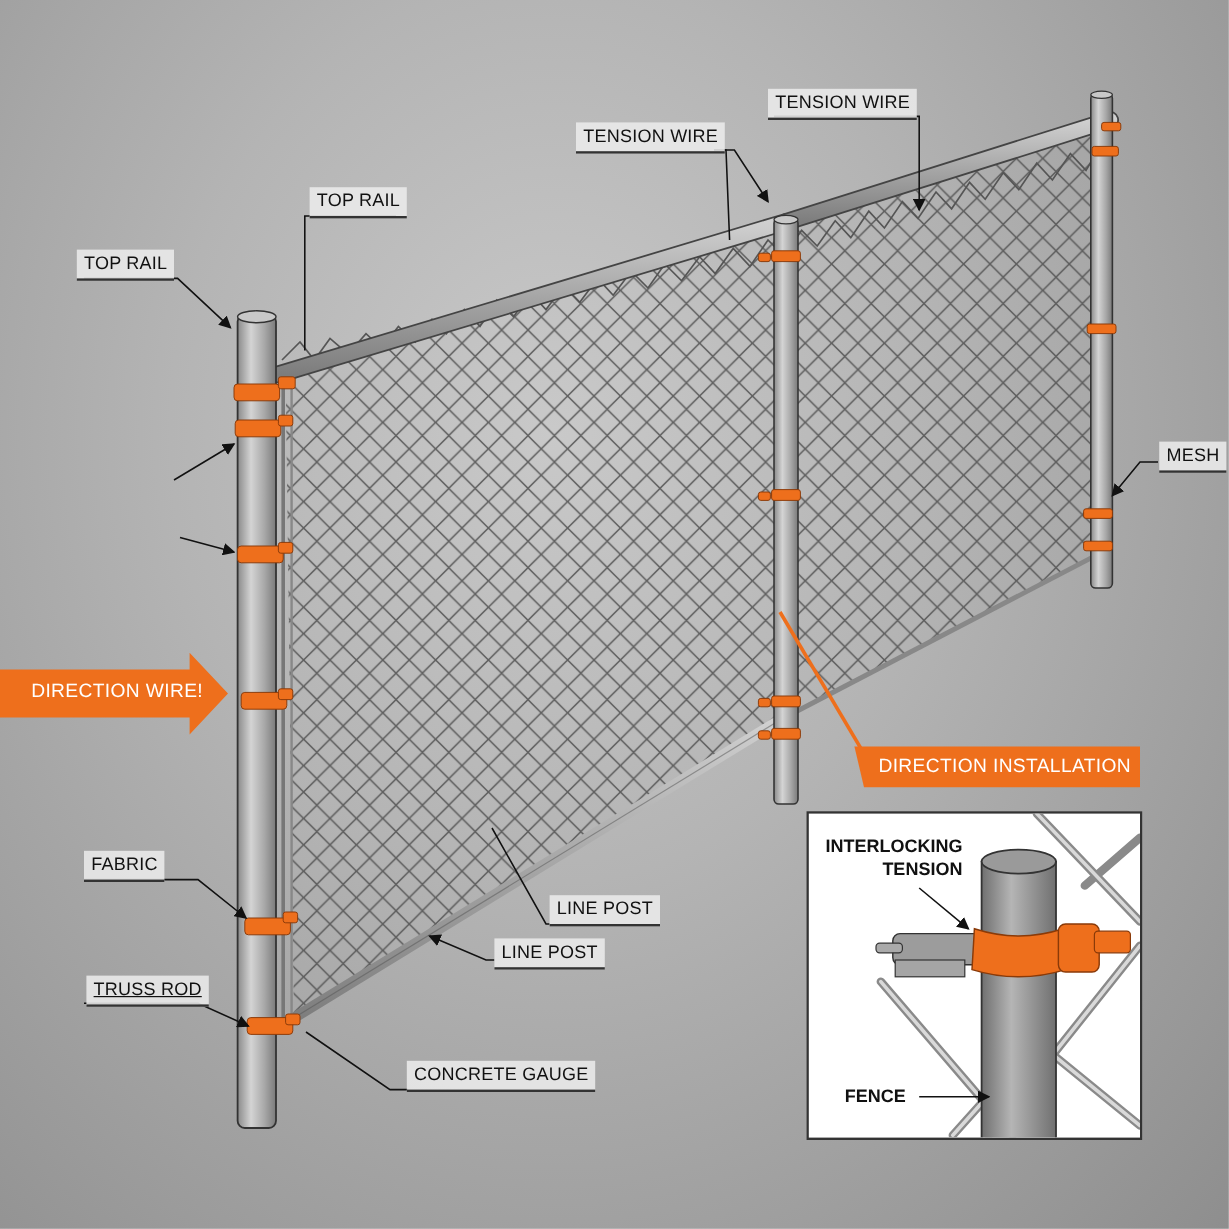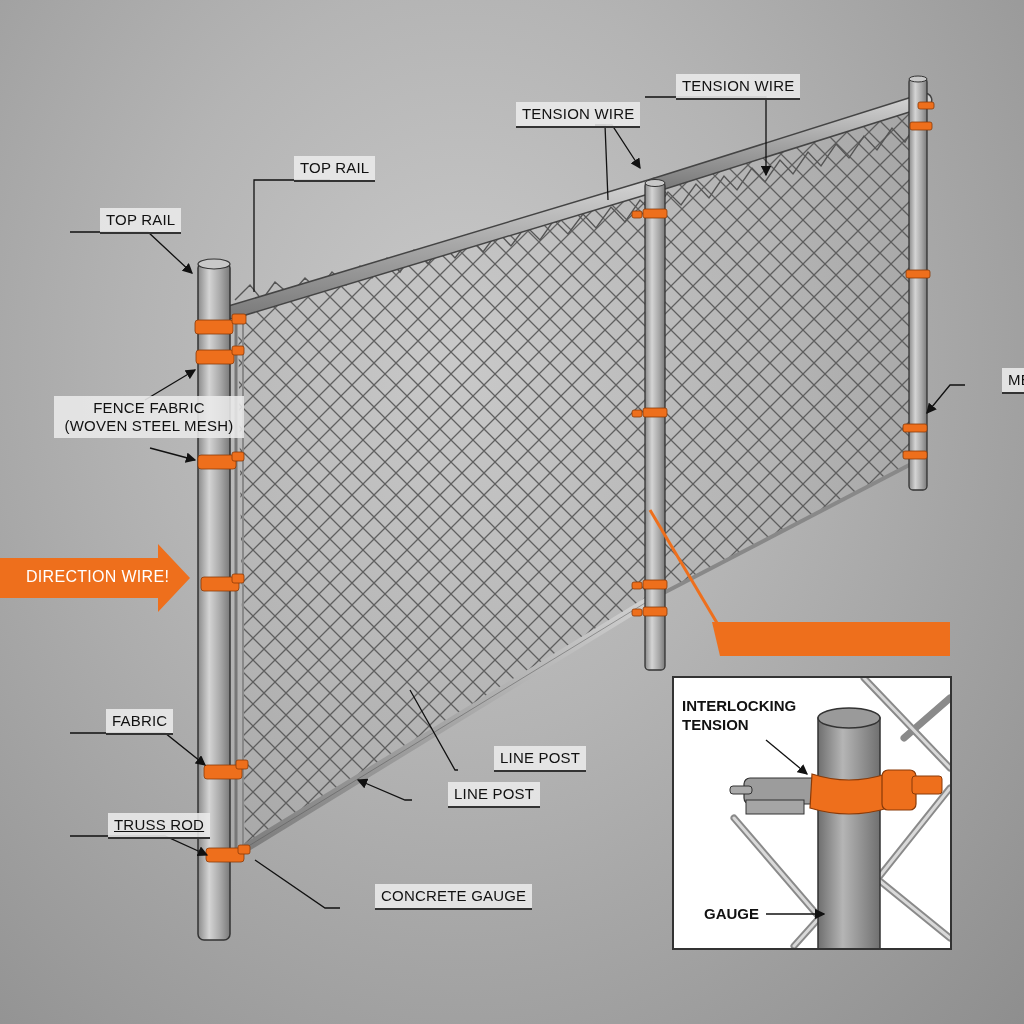--- a/index.html
+++ b/index.html
@@ -4,28 +4,28 @@
 <style>
   html,body{margin:0;padding:0;}
   body{width:1024px;height:1024px;overflow:hidden;position:relative;
     background:radial-gradient(ellipse at 45% 35%, #c9c9c9 0%, #b4b4b4 40%, #8e8e8e 100%);
     font-family:"Liberation Sans", sans-serif;}
   .stage{position:absolute;left:0;top:0;width:1024px;height:1024px;}
   svg.scene{position:absolute;left:0;top:0;}
   .label{position:absolute;background:rgba(235,235,235,0.88);color:#111;
     font-family:"Liberation Sans", sans-serif;font-size:15px;font-weight:400;
     padding:3px 6px;line-height:18px;white-space:nowrap;letter-spacing:0.2px;
-    border-bottom:2px solid #333;margin-left:36px;}
+    border-bottom:2px solid #333;}
   .label.multi{white-space:normal;text-align:center;}
   .orange-banner{position:absolute;color:#fff;font-size:16px;font-weight:400;
     line-height:20px;white-space:nowrap;letter-spacing:0.3px;}
   .inset{position:absolute;left:672px;top:676px;width:276px;height:270px;
     background:#fff;border:2px solid #333;overflow:hidden;}
   .inset-label{position:absolute;color:#111;font-size:15px;font-weight:700;
-    line-height:19px;text-align:left;}
+    line-height:19px;text-align:right;}
 </style>
 </head>
 <body>
 
 <div class="stage">
 
   <svg class="scene" width="1024" height="1024" viewBox="0 0 1024 1024">
     <defs>
       <pattern id="mesh" width="22" height="22" patternUnits="userSpaceOnUse" patternTransform="rotate(0)">
         <path d="M0 11 L11 0 L22 11 L11 22 Z" fill="none" stroke="#555" stroke-width="1.3"></path>
@@ -132,33 +132,30 @@
     <g>
       <polygon points="712,622 950,622 950,656 720,656" fill="#ee6f1c"></polygon>
     </g>
   </svg>
 
   <div class="label" style="left:64px;top:208px;">TOP RAIL</div>
   <div class="label" style="left:258px;top:156px;">TOP RAIL</div>
   <div class="label" style="left:480px;top:102px;">TENSION WIRE</div>
   <div class="label" style="left:640px;top:74px;">TENSION WIRE</div>
 
-  <div class="label multi" style="left:18px;top:396px;width:178px;border-bottom:none;">
-    <div>FENCE FABRIC</div>
-    <div>(WOVEN STEEL MESH)</div>
-  </div>
 
   <div class="label" style="left:966px;top:368px;">MESH</div>
   <div class="label" style="left:70px;top:709px;">FABRIC</div>
   <div class="label" style="left:72px;top:813px;text-decoration:underline;">TRUSS ROD</div>
   <div class="label" style="left:458px;top:746px;">LINE POST</div>
   <div class="label" style="left:412px;top:782px;">LINE POST</div>
   <div class="label" style="left:339px;top:884px;">CONCRETE GAUGE</div>
 
   <div class="orange-banner" style="left:26px;top:567px;text-align:center;">DIRECTION WIRE!</div>
+  <div class="orange-banner" style="left:732px;top:629px;">DIRECTION INSTALLATION</div>
 
   <div class="inset">
     <svg width="276" height="270" viewBox="0 0 276 270">
       <defs>
         <linearGradient id="insetPost" x1="0" x2="1" y1="0" y2="0">
           <stop offset="0" stop-color="#6f6f6f"></stop>
           <stop offset="0.4" stop-color="#b5b5b5"></stop>
           <stop offset="1" stop-color="#707070"></stop>
         </linearGradient>
         <marker id="arrow2" markerWidth="8" markerHeight="8" refX="7" refY="4" orient="auto">
@@ -191,16 +188,16 @@
       <rect x="208" y="92" width="34" height="40" rx="6" fill="#ee6f1c" stroke="#8a3a08" stroke-width="1.2"></rect>
       <rect x="238" y="98" width="30" height="18" rx="3" fill="#ee6f1c" stroke="#8a3a08" stroke-width="1"></rect>
 
       <line x1="92" y1="62" x2="133" y2="96" stroke="#111" stroke-width="1.3" marker-end="url(#arrow2)"></line>
       <line x1="92" y1="236" x2="150" y2="236" stroke="#111" stroke-width="1.3" marker-end="url(#arrow2)"></line>
     </svg>
     <div class="inset-label" style="left:8px;top:18px;width:120px;">
       <div>INTERLOCKING</div>
       <div>TENSION</div>
     </div>
-    <div class="inset-label" style="left:30px;top:226px;">GAUGE</div>
+    <div class="inset-label" style="left:30px;top:226px;">FENCE</div>
   </div>
 
 </div>
 
 </body></html>

